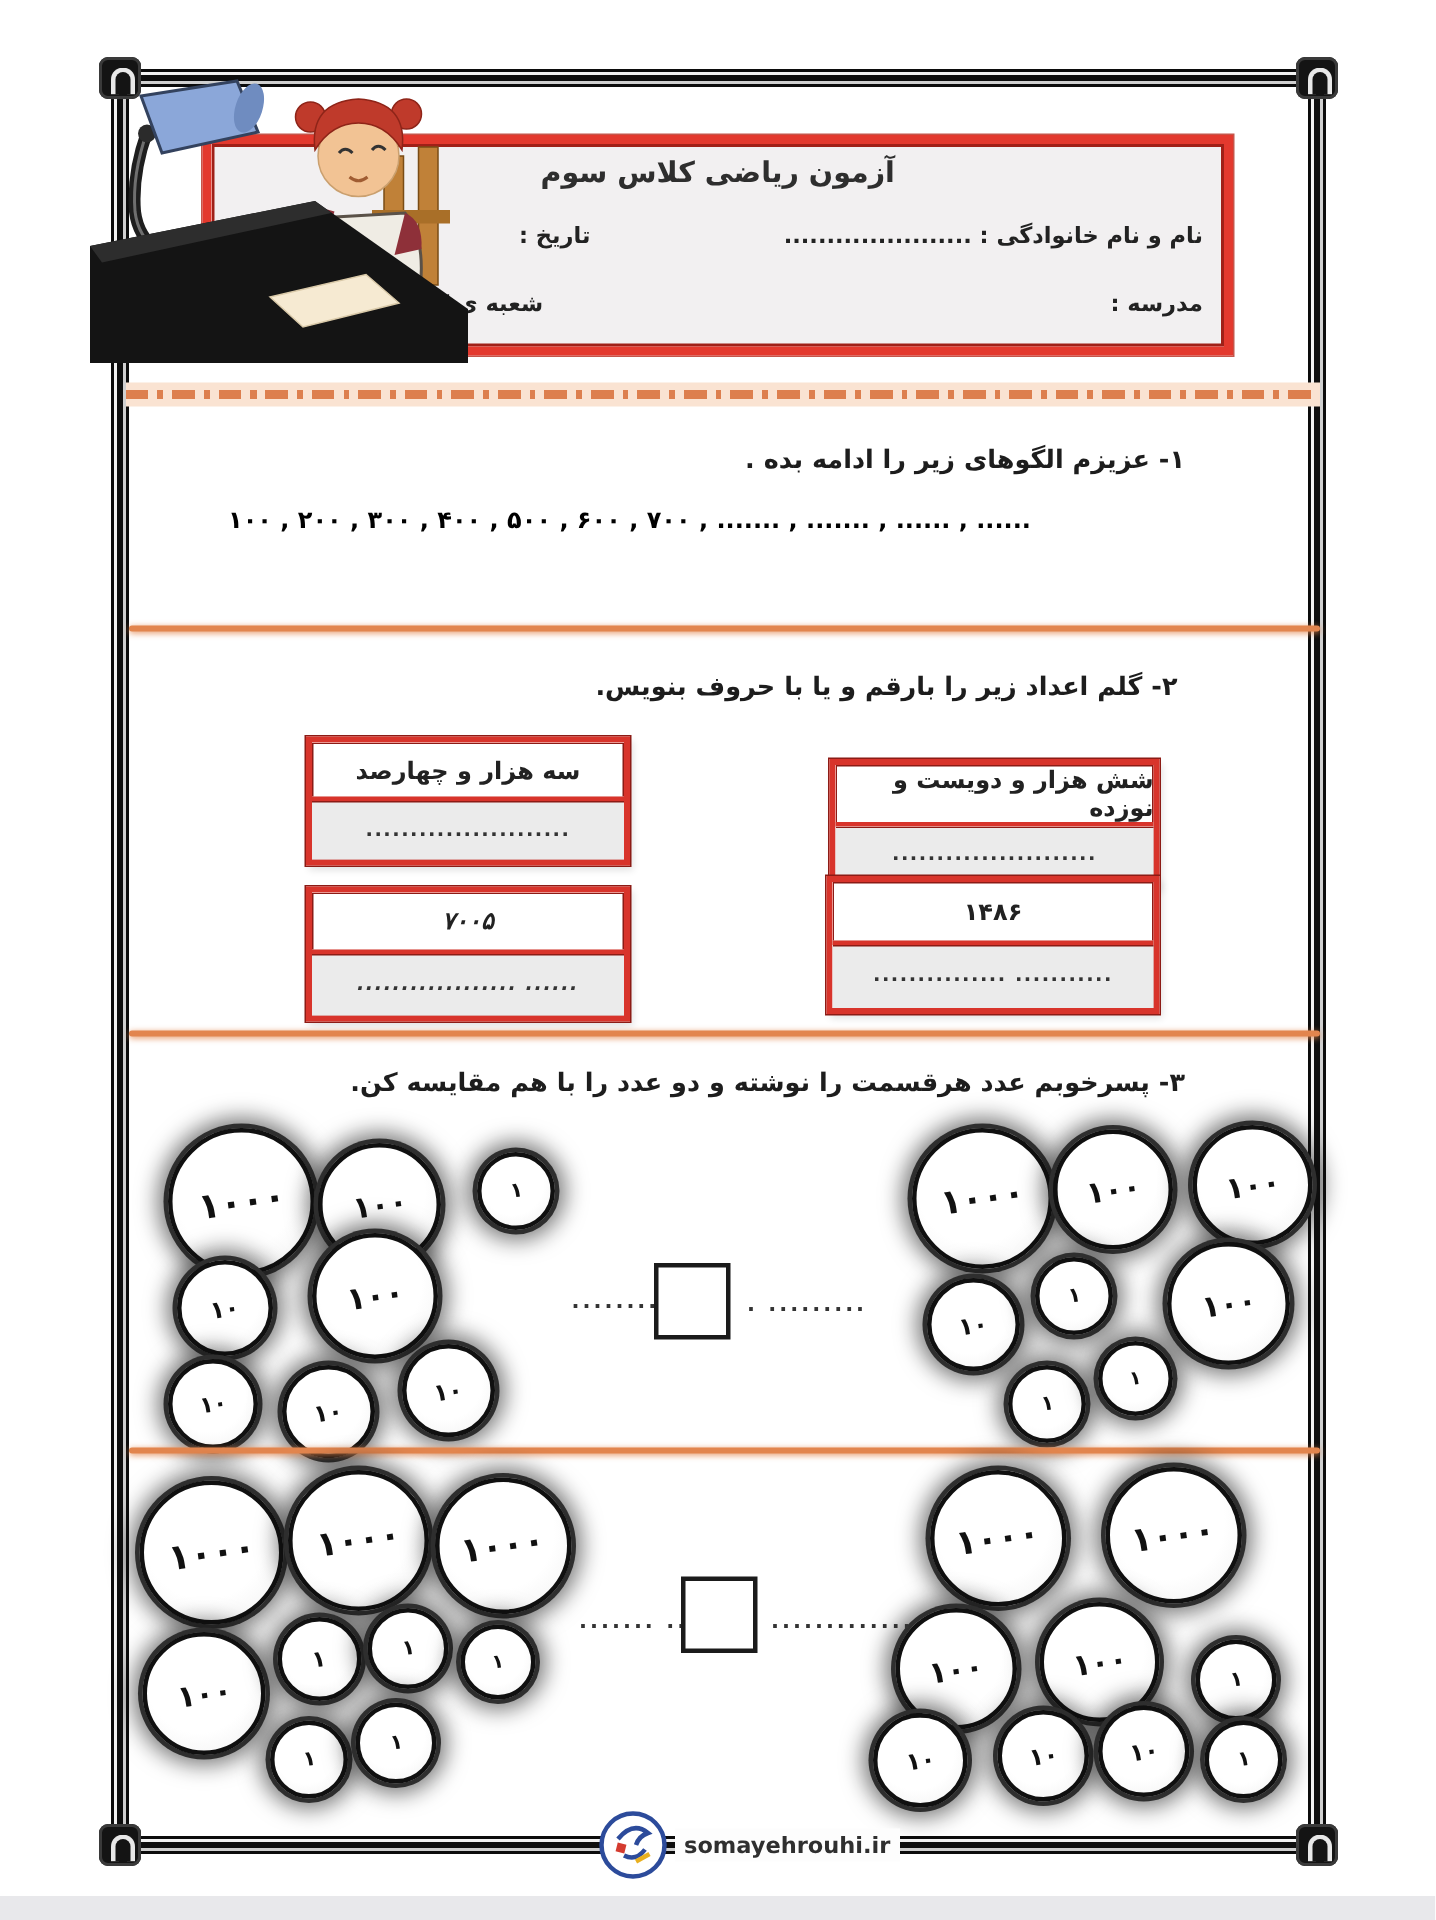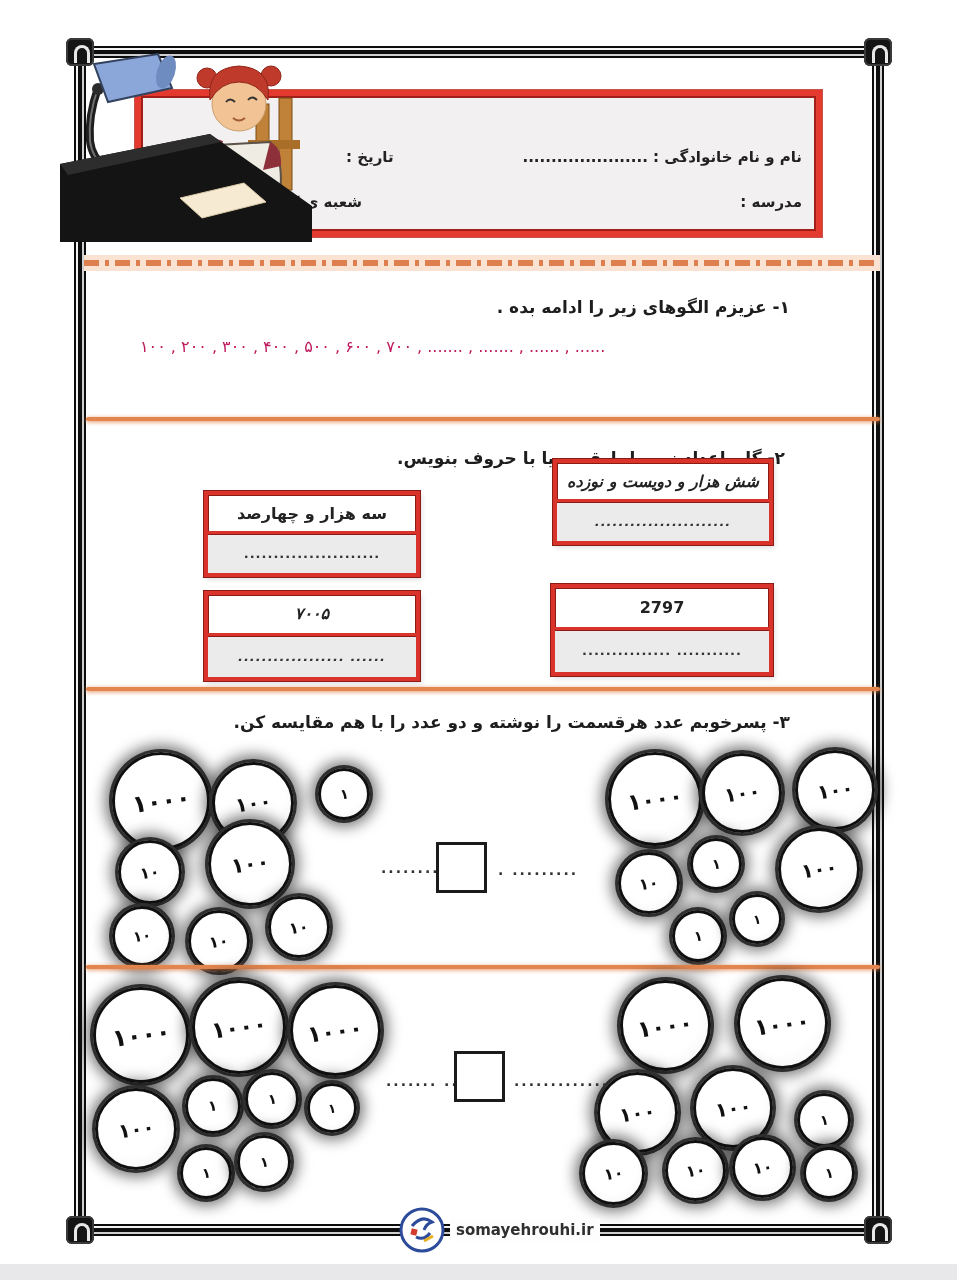--- a/index.html
+++ b/index.html
@@ -38,21 +38,21 @@
   .dashdot{position:absolute;left:84px;top:255px;width:796px;height:16px;background:#fae3d2;z-index:3;}
   .dashdot .line{position:absolute;left:0;right:0;top:5px;height:6px;
     background:repeating-linear-gradient(to right,#dd7f4e 0 15px,rgba(0,0,0,0) 15px 21px,#dd7f4e 21px 25px,rgba(0,0,0,0) 25px 31px);}
   .divider{position:absolute;left:86px;width:794px;height:4px;background:#e2854e;border-radius:2px;
     box-shadow:0 1px 4px rgba(226,133,78,.9);z-index:3;}
   .dv1{top:417px;} .dv2{top:687px;} .dv3{top:965px;}
 
   
   .abs{position:absolute;z-index:3;white-space:nowrap;text-align:right;}
   .prompt{font-size:17px;font-weight:bold;color:#1d1d1d;direction:rtl;}
-  .pattern{font-size:16px;font-weight:normal;color:#be185d;direction:ltr;letter-spacing:1.5px;}
+  .pattern{font-size:16px;font-weight:bold;color:#000000;direction:ltr;letter-spacing:1.5px;margin-left:12px;}
 
   
   .qbox{position:absolute;z-index:3;background:#fff;display:flex;flex-direction:column;
     border:4px solid #d8342b;box-shadow:inset 0 0 0 1px #8c1b15,0 0 0 1px #8c1b15,2px 3px 5px rgba(0,0,0,.12);}
   .qbox .label{flex:1;display:flex;align-items:center;justify-content:center;
     font-size:16px;font-weight:bold;color:#222;direction:rtl;}
   .qbox .answer{flex:1.08;display:flex;align-items:center;justify-content:center;background:#ebebeb;
     border-top:3px solid #d8342b;box-shadow:inset 0 1px 0 #8c1b15;
     font-size:13px;font-weight:bold;letter-spacing:1px;color:#333;}
 
@@ -82,20 +82,21 @@
     <div class="bar bar-h bar-bottom"></div>
     <div class="bar bar-v bar-left"></div>
     <div class="bar bar-v bar-right"></div>
     <div class="cap cap-tl"></div>
     <div class="cap cap-tr"></div>
     <div class="cap cap-bl"></div>
     <div class="cap cap-br"></div>
   </div>
 
   <div class="header-box">
+    <div class="title">آزمون ریاضی کلاس سوم</div>
     <div class="hfield f-name" dir="rtl">نام و نام خانوادگی : ......................</div>
     <div class="hfield f-date" dir="rtl">تاریخ :</div>
     <div class="hfield f-school" dir="rtl">مدرسه :</div>
     <div class="hfield f-section" dir="rtl">شعبه ی کلاس : ۳</div>
   </div>
 
   <svg class="cartoon" viewBox="0 0 272 196">
     <path d="M38,42 Q28,70 30,95 Q32,112 46,122" stroke="#1e1e1e" stroke-width="8" fill="none"></path>
     <path d="M38,42 Q28,70 30,95 Q32,112 46,122" stroke="#6f6f6f" stroke-width="2" fill="none"></path>
     <circle cx="38" cy="43" r="6" fill="#2b2b2b"></circle>
@@ -127,30 +128,30 @@
       <div class="line"></div>
     </div>
 
   <div class="abs prompt" style="right:167px;top:297px;">۱- عزیزم الگوهای زیر را ادامه بده .</div>
   <div class="abs pattern" style="left:140px;top:337px;">۱۰۰ , ۲۰۰ , ۳۰۰ , ۴۰۰ , ۵۰۰ , ۶۰۰ , ۷۰۰ , ....... , ....... , ...... , ......</div>
 
   <div class="divider dv1"></div>
 
   <div class="abs prompt" style="right:172px;top:448px;">۲- گلم اعداد زیر را بارقم و یا با حروف بنویس.</div>
 
-  <div class="qbox" style="left:553px;top:459px;width:212px;height:78px;font-style:italic;">
+  <div class="qbox" style="left:553px;top:506px;width:212px;height:78px;">
     <div class="label">شش هزار و دویست و نوزده</div>
     <div class="answer">.......................</div>
   </div>
   <div class="qbox" style="left:204px;top:491px;width:208px;height:78px;">
     <div class="label">سه هزار و چهارصد</div>
     <div class="answer">.......................</div>
   </div>
   <div class="qbox" style="left:551px;top:584px;width:214px;height:84px;">
-    <div class="label">2797</div>
+    <div class="label">۱۴۸۶</div>
     <div class="answer">............... ...........</div>
   </div>
   <div class="qbox" style="left:204px;top:591px;width:208px;height:82px;font-style:italic;">
     <div class="label">۷۰۰۵</div>
     <div class="answer">.................. ......</div>
   </div>
 
   <div class="divider dv2"></div>
 
   <div class="abs prompt" style="right:167px;top:712px;">۳- پسرخوبم عدد هرقسمت را نوشته و دو عدد را با هم مقایسه کن.</div>

